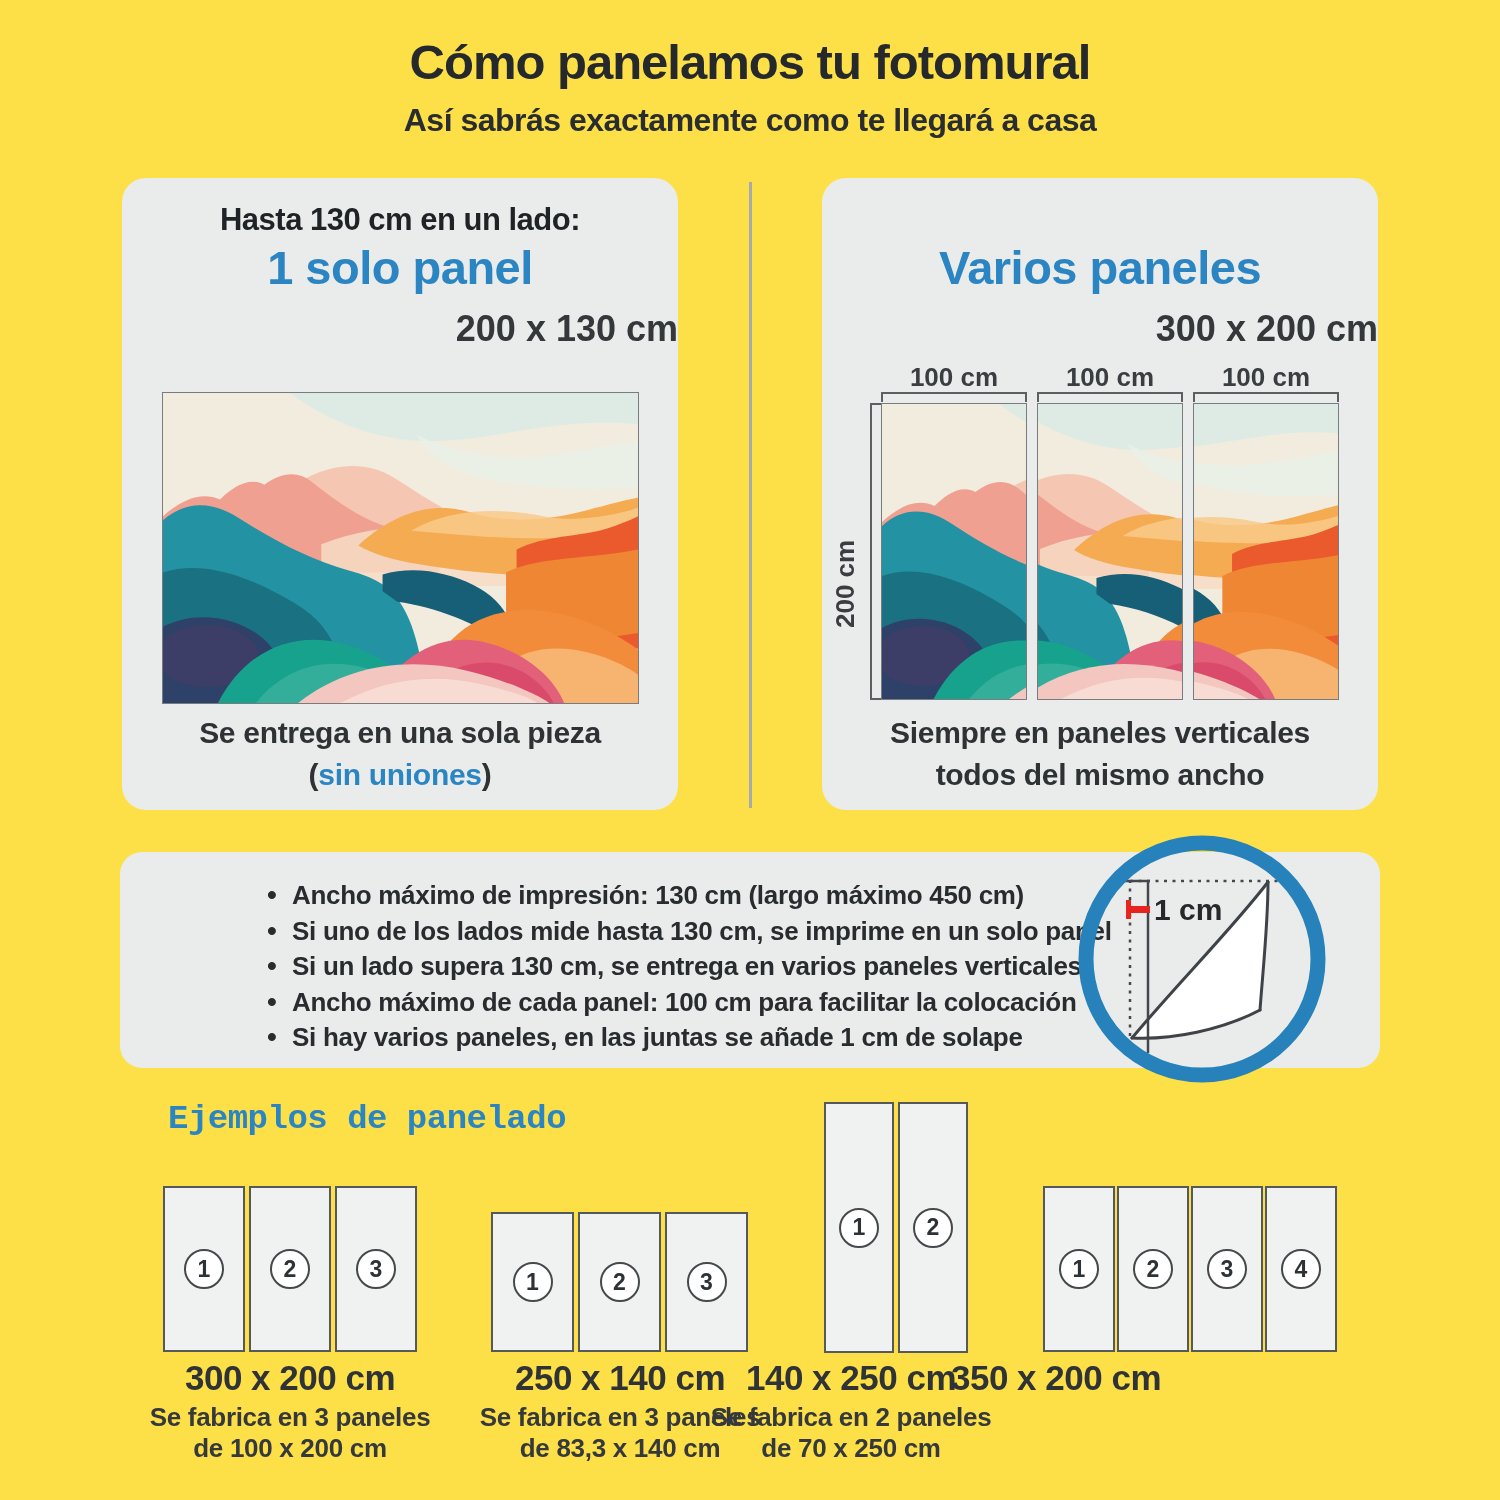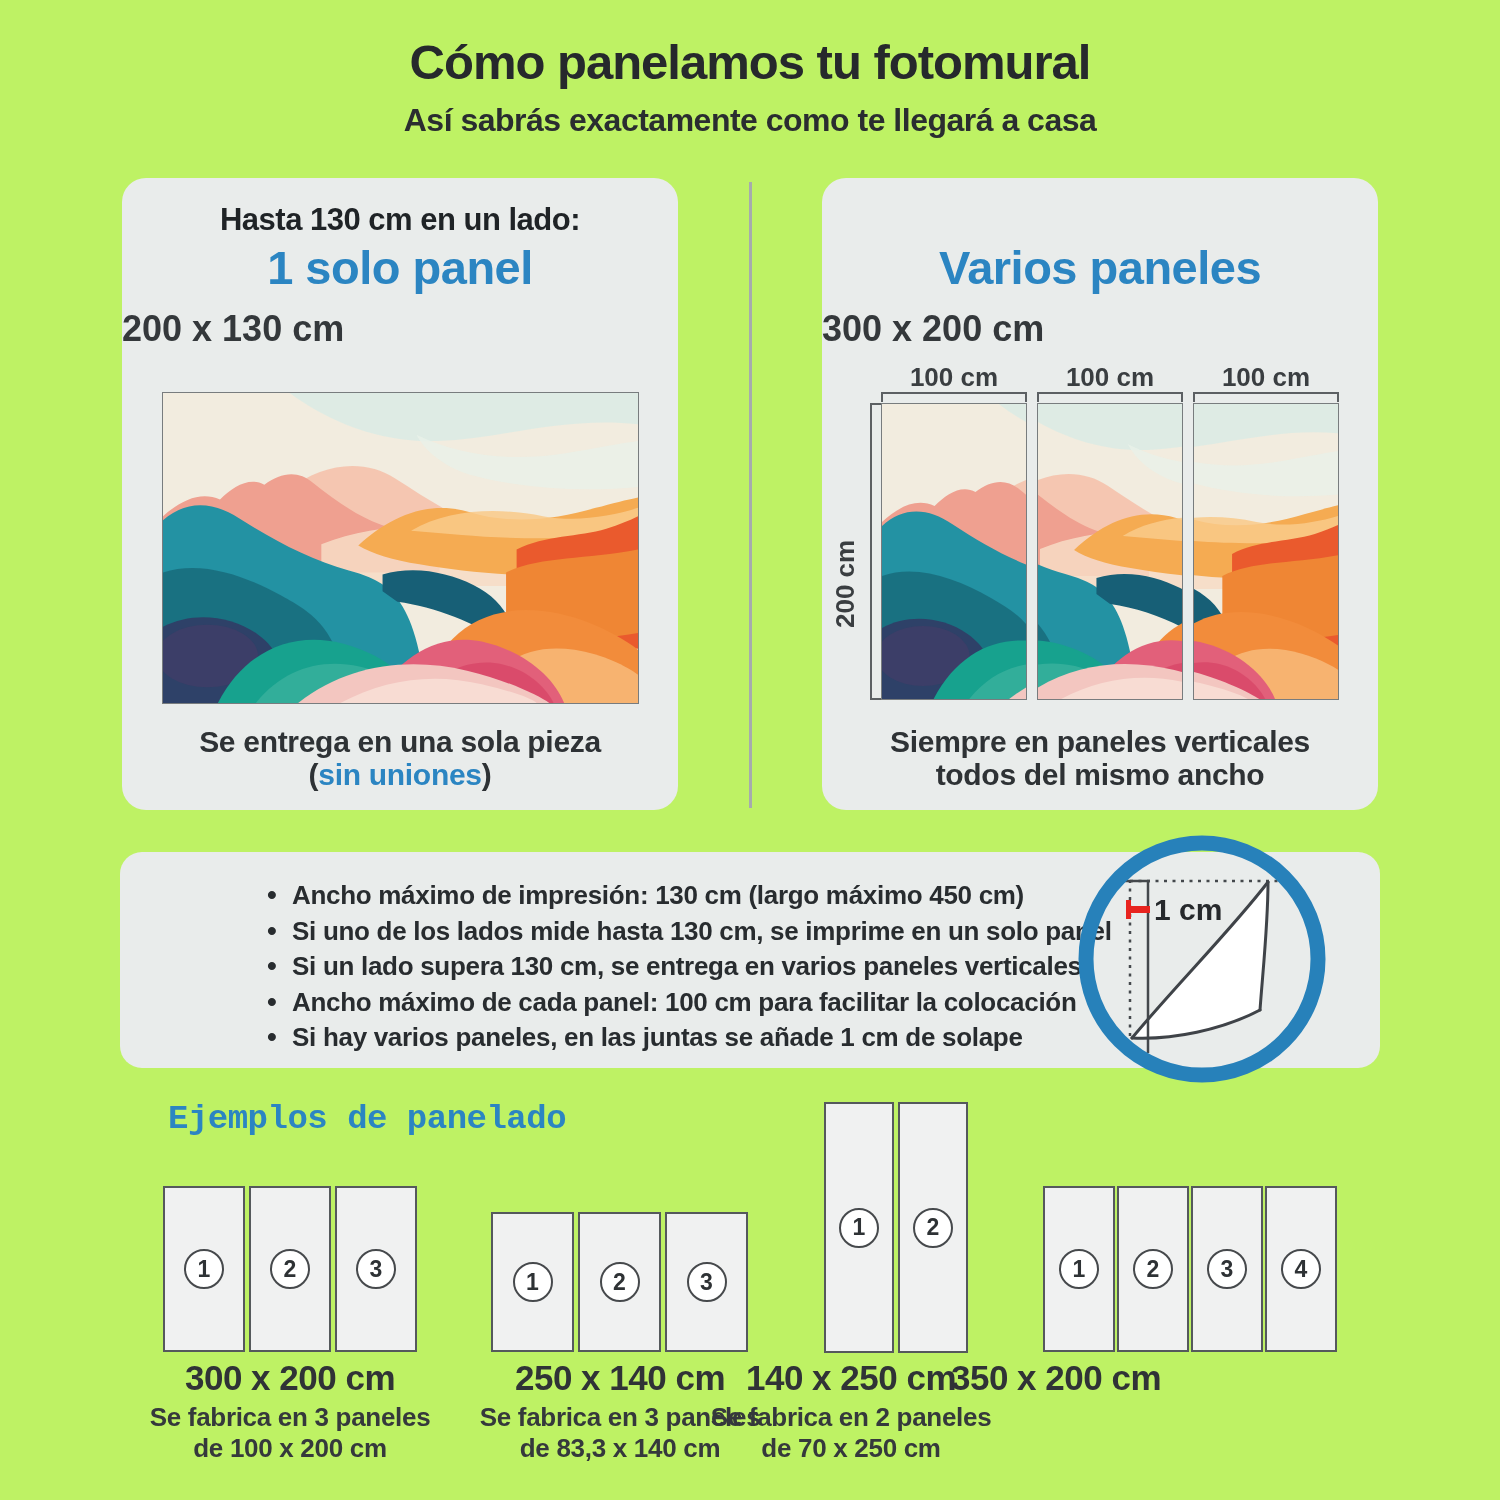--- a/index.html
+++ b/index.html
@@ -1,44 +1,44 @@
 <!DOCTYPE html>
 <html><head>
 <meta charset="utf-8">
 <style>
   html,body{margin:0;padding:0;background:#fff;}
-  .page{position:relative;width:1500px;height:1500px;background:#bef264;
+  .page{position:relative;width:1500px;height:1500px;background:#fde047;
         font-family:"Liberation Sans",sans-serif;color:#26292c;overflow:hidden;}
 
   
   .title{position:absolute;top:34px;left:0;width:100%;text-align:center;
          font-size:49px;font-weight:800;letter-spacing:-1px;color:#26292c;}
   .subtitle{position:absolute;top:102px;left:0;width:100%;text-align:center;
          font-size:32px;font-weight:600;letter-spacing:-0.5px;color:#2a2d30;}
 
   
   .card{position:absolute;top:178px;width:556px;height:632px;background:#e9eceb;border-radius:24px;}
   .card-left{left:122px;}
   .card-right{left:822px;}
   .cards-divider{position:absolute;left:749px;top:182px;width:3px;height:626px;background:#a6abad;}
 
   .cond{position:absolute;top:24px;left:0;width:100%;text-align:center;
         font-size:31px;font-weight:700;letter-spacing:-0.5px;color:#1f2326;}
   .result{position:absolute;top:62px;left:0;width:100%;text-align:center;
         font-size:47px;font-weight:800;letter-spacing:-0.5px;color:#2b85c2;}
-  .size{position:absolute;top:130px;left:0;width:100%;text-align:left;
+  .size{position:absolute;top:130px;left:0;width:100%;text-align:right;
         font-size:36px;font-weight:800;color:#34383b;}
 
   .single-art{position:absolute;left:40px;top:214px;width:475px;height:310px;
         border:1px solid #787c7e;background:#f2ecdf;}
   .single-art svg{display:block;width:475px;height:310px;}
 
   .note{position:absolute;left:0;width:100%;text-align:center;
         font-size:30px;font-weight:600;letter-spacing:-0.3px;color:#2e3235;}
-  .note1{top:538px;margin-top:9px;}
+  .note1{top:538px;}
   .note2{top:580px;}
   .note2 .paren{font-weight:700;color:#2e3235;}
   .note2 .hl{font-weight:700;color:#2b85c2;}
 
   
   .wlabel{position:absolute;top:184px;width:146px;text-align:center;
         font-size:26px;font-weight:600;color:#3a3e41;}
   .wl1{left:59px;} .wl2{left:215px;} .wl3{left:371px;}
   .wbracket{position:absolute;top:214px;width:146px;height:10px;box-sizing:border-box;
         border-top:2px solid #5c6063;border-left:2px solid #5c6063;border-right:2px solid #5c6063;}

